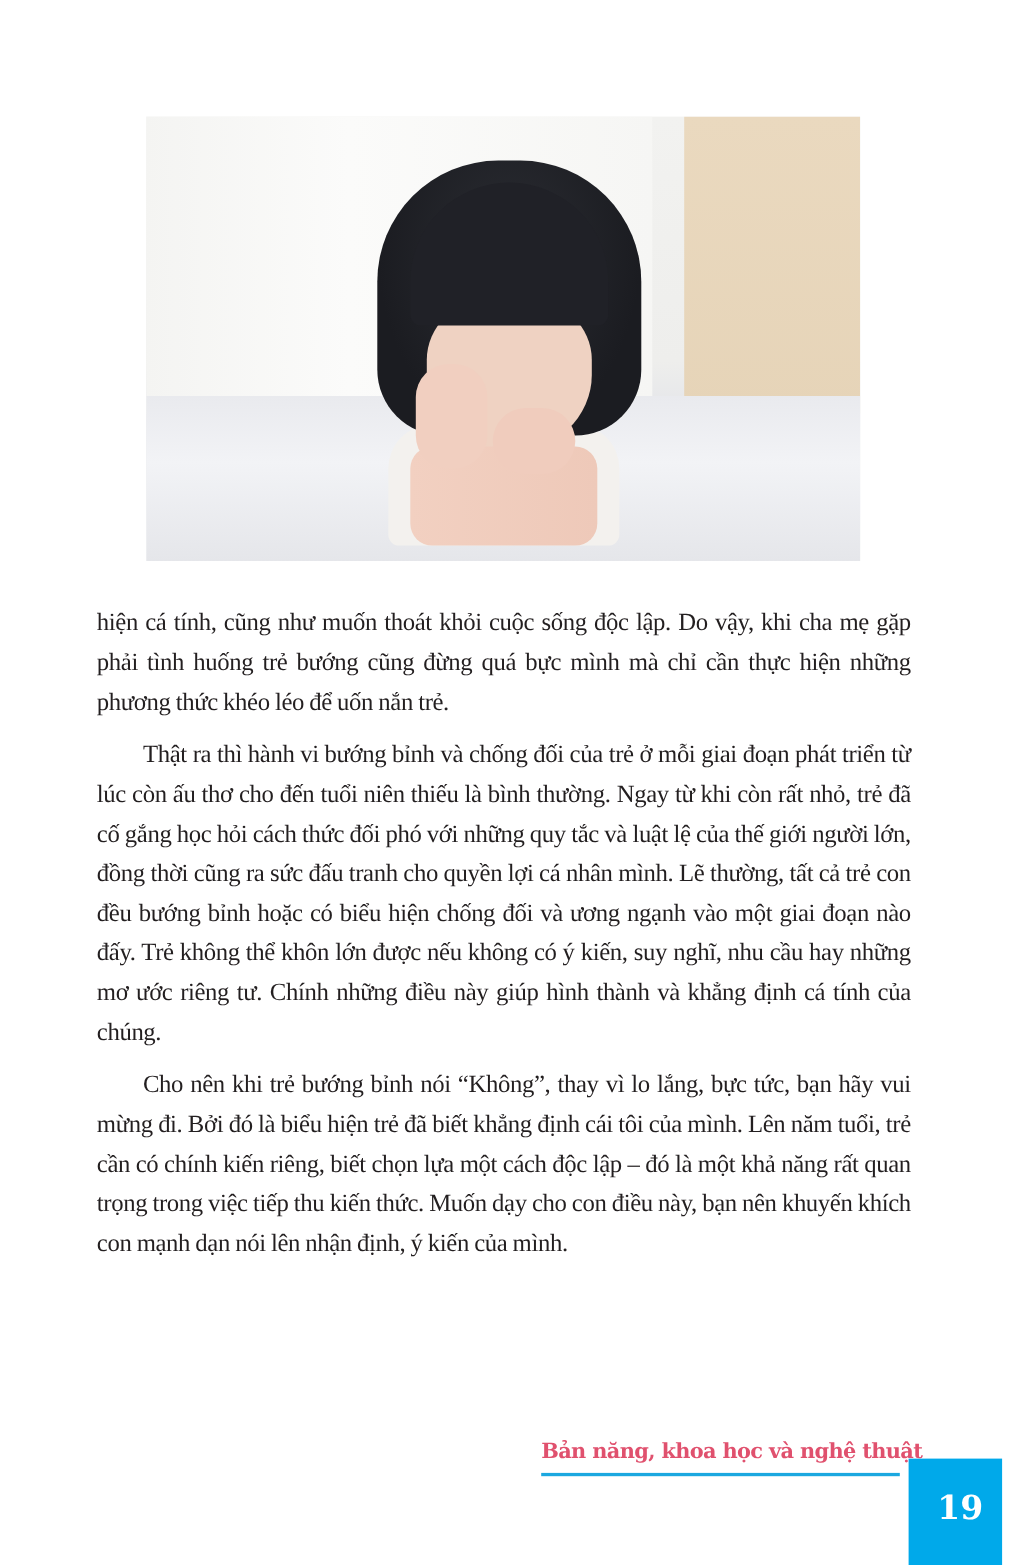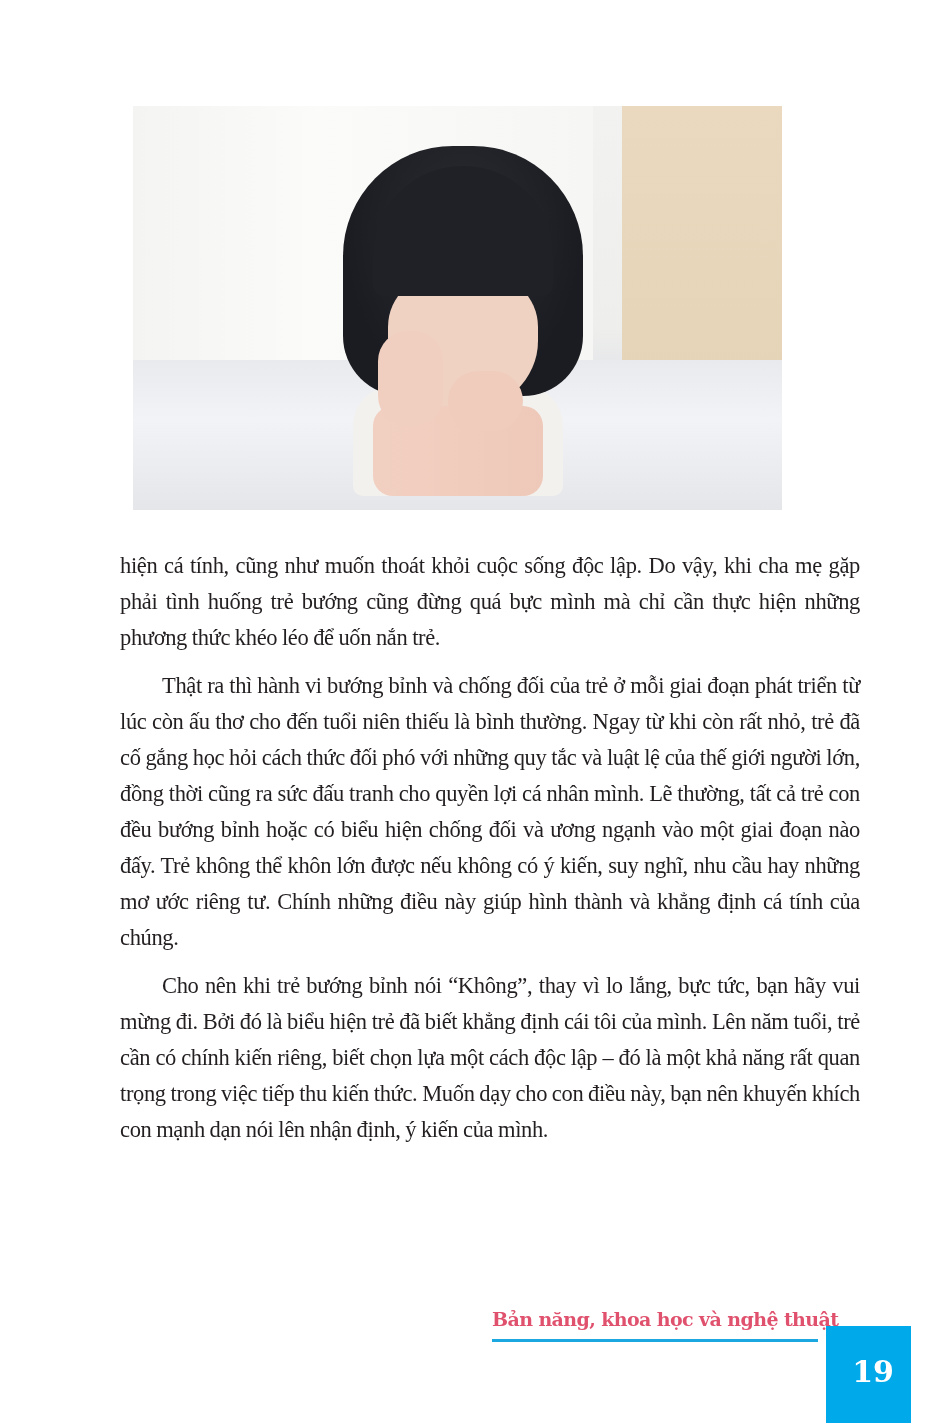--- a/index.html
+++ b/index.html
@@ -93,21 +93,20 @@
     }
     .body-text {
       position: absolute;
       left: 88px;
       top: 548px;
       width: 740px;
       font-size: 22.5px;
       line-height: 36px;
       letter-spacing: -0.35px;
       word-spacing: -0.5px;
-      margin-left: 32px;
     }
     .body-text p {
       margin: 0 0 12px 0;
       text-align: justify;
     }
     .body-text p.indent {
       text-indent: 42px;
     }
     .footer-title {
       position: absolute;

